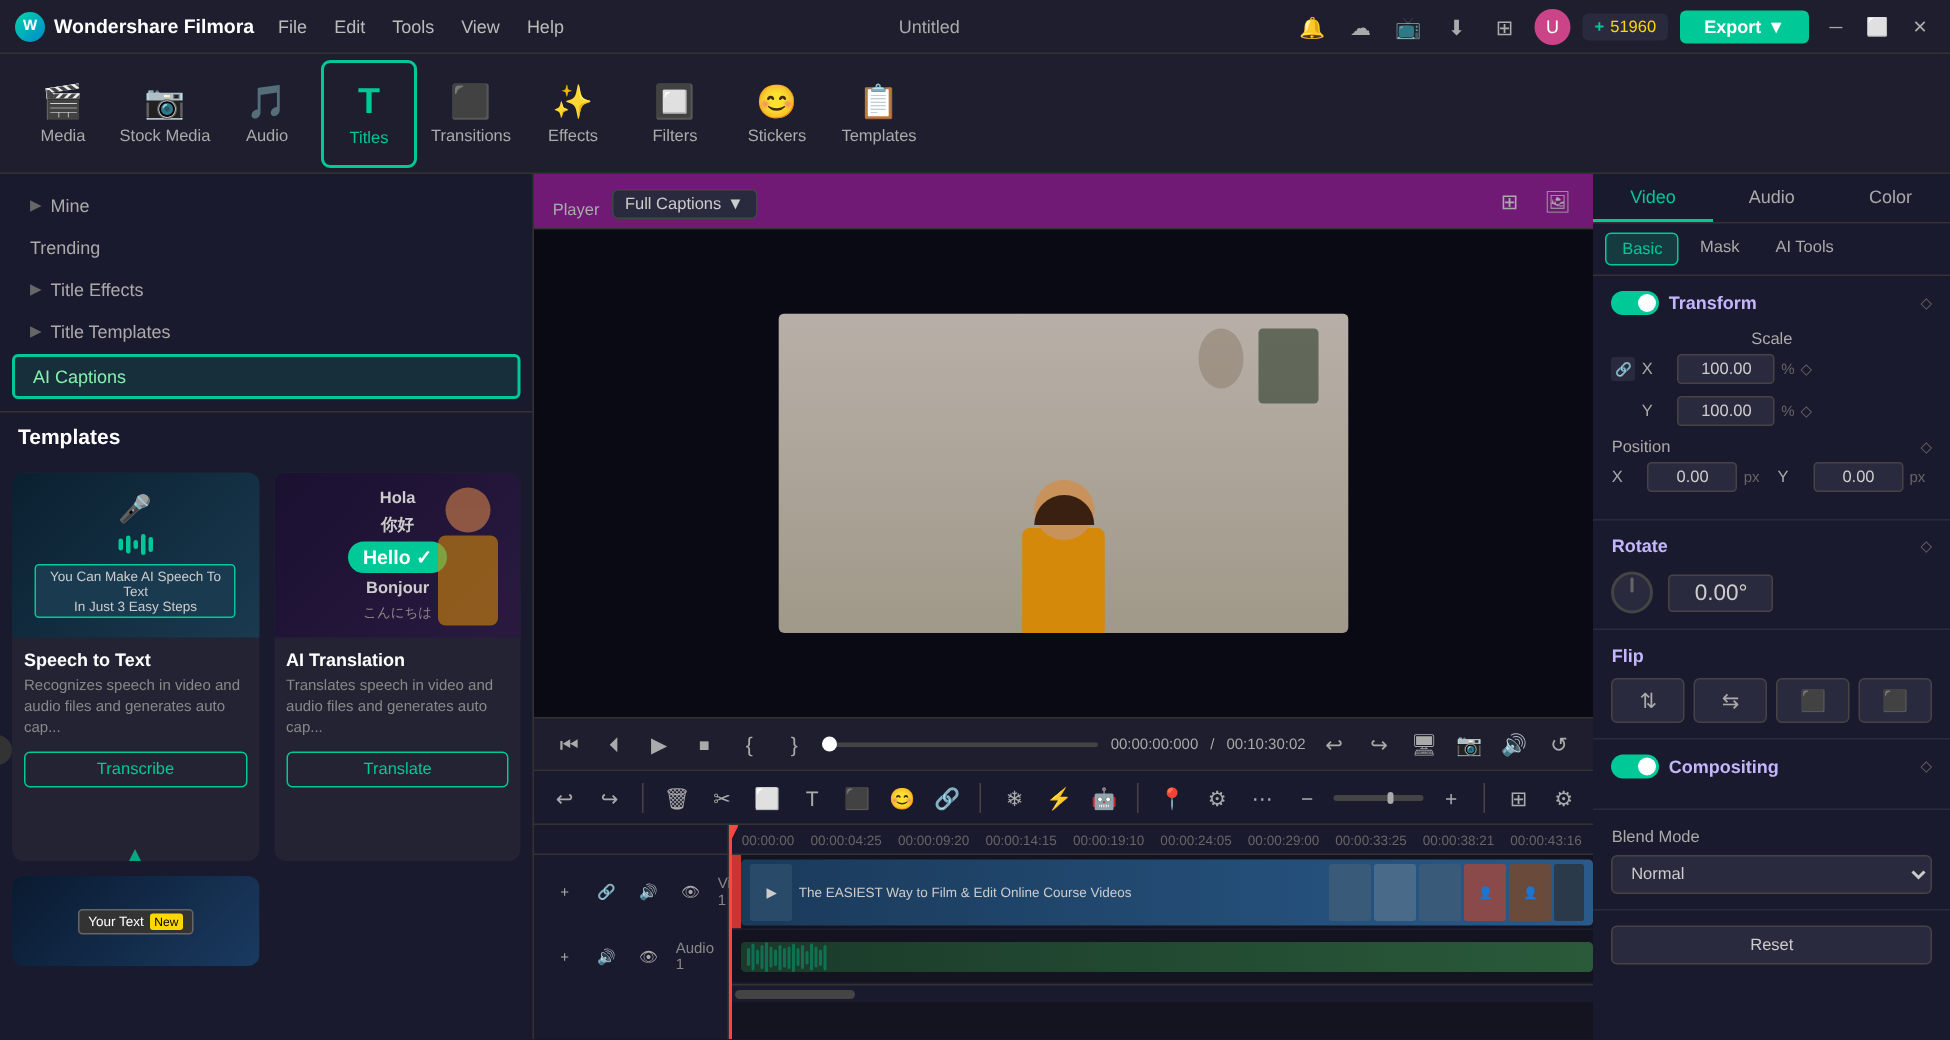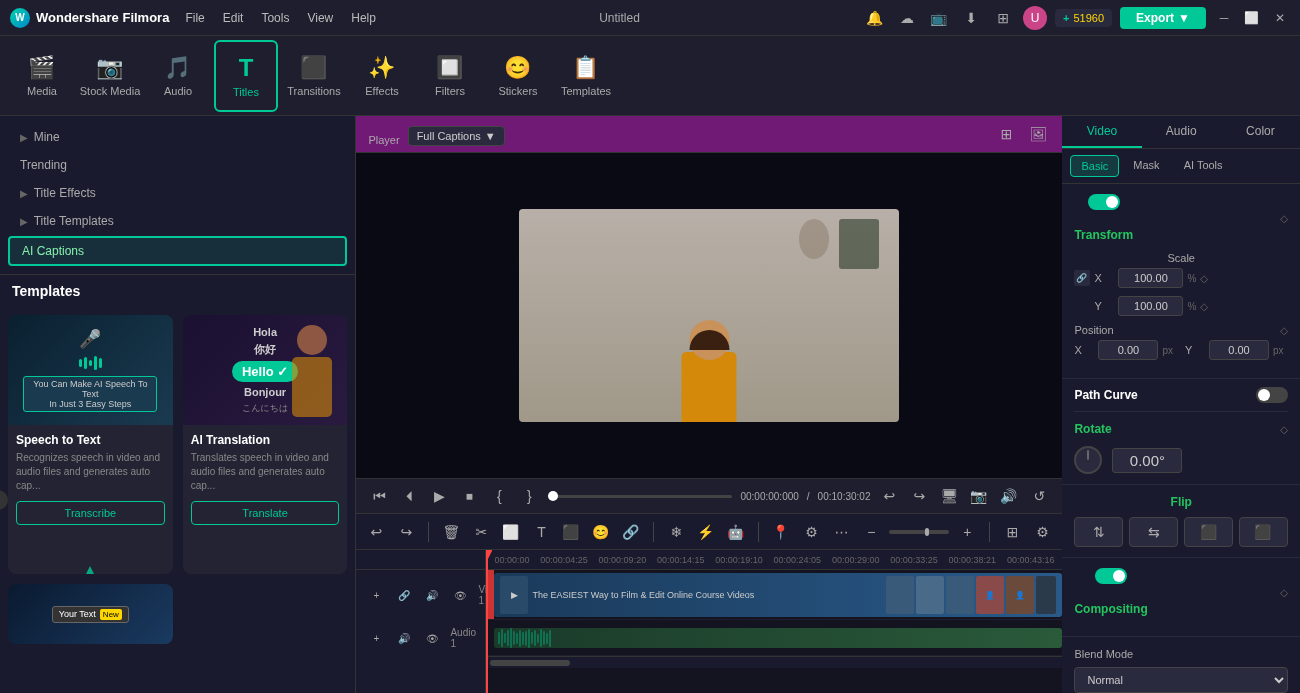--- a/index.html
+++ b/index.html
@@ -83,21 +83,21 @@
     
     .right-panel { width: 260px; background: #1a1a2e; display: flex; flex-direction: column; overflow-y: auto; }
     .right-tabs { display: flex; border-bottom: 1px solid #333; }
     .right-tab { flex: 1; padding: 8px; text-align: center; cursor: pointer; font-size: 12px; color: #aaa; border-bottom: 2px solid transparent; }
     .right-tab.active { color: #00c896; border-bottom-color: #00c896; }
     .right-sub-tabs { display: flex; gap: 4px; padding: 6px 8px; border-bottom: 1px solid #333; }
     .right-sub-tab { padding: 4px 10px; border-radius: 4px; font-size: 11px; cursor: pointer; color: #aaa; }
     .right-sub-tab.active { background: #00c89630; color: #00c896; border: 1px solid #00c896; }
     .right-section { padding: 10px 12px; border-bottom: 1px solid #2a2a3e; }
     .right-section-header { display: flex; align-items: center; justify-content: space-between; margin-bottom: 10px; }
-    .right-section-title { color: #22c55e; font-size: 12px; font-weight: 600; display: flex; align-items: center; gap: 18px; flex-direction: column; }
+    .right-section-title { color: #c4b5fd; font-size: 12px; font-weight: 600; display: flex; align-items: center; gap: 6px; }
     .toggle-switch { width: 32px; height: 16px; background: #00c896; border-radius: 8px; cursor: pointer; position: relative; }
     .toggle-knob { width: 12px; height: 12px; background: #fff; border-radius: 50%; position: absolute; top: 2px; left: 18px; transition: 0.2s; }
     .prop-row { display: flex; align-items: center; margin-bottom: 8px; gap: 4px; }
     .prop-label { color: #aaa; font-size: 11px; min-width: 20px; }
     .prop-input { background: #2a2a3e; border: 1px solid #444; color: #ccc; padding: 3px 6px; border-radius: 3px; font-size: 11px; width: 60px; text-align: center; }
     .prop-unit { color: #666; font-size: 10px; }
     .diamond-btn { color: #666; font-size: 10px; cursor: pointer; }
     .path-curve-row { display: flex; align-items: center; justify-content: space-between; padding: 8px 0; border-bottom: 1px solid #2a2a3e; margin: 0 12px; }
     .path-curve-label { color: #fff; font-size: 12px; font-weight: 600; }
     .toggle-off { width: 32px; height: 16px; background: #444; border-radius: 8px; cursor: pointer; position: relative; }
@@ -559,26 +559,20 @@
           <span class="prop-label">X</span>
           <input class="prop-input" value="0.00" style="background: rgb(42, 42, 62); border: 1px solid rgb(68, 68, 68); color: rgb(204, 204, 204); padding: 3px 6px; border-radius: 3px; font-size: 11px; width: 60px; text-align: center;">
           <span class="prop-unit">px</span>
           <span class="prop-label" style="margin-left:8px;">Y</span>
           <input class="prop-input" value="0.00" style="background: rgb(42, 42, 62); border: 1px solid rgb(68, 68, 68); color: rgb(204, 204, 204); padding: 3px 6px; border-radius: 3px; font-size: 11px; width: 60px; text-align: center;">
           <span class="prop-unit">px</span>
         </div>
       </div>
     </div>
 
-    <div class="path-curve-row">
-      <span class="path-curve-label">Path Curve</span>
-      <div class="toggle-off">
-        <div class="toggle-knob"></div>
-      </div>
-    </div>
 
     <div class="rotate-section">
       <div class="right-section-header">
         <span class="right-section-title">Rotate</span>
         <span class="diamond-btn">◇</span>
       </div>
       <div class="rotate-control">
         <div class="rotate-dial">
           <div class="rotate-line"></div>
         </div>

